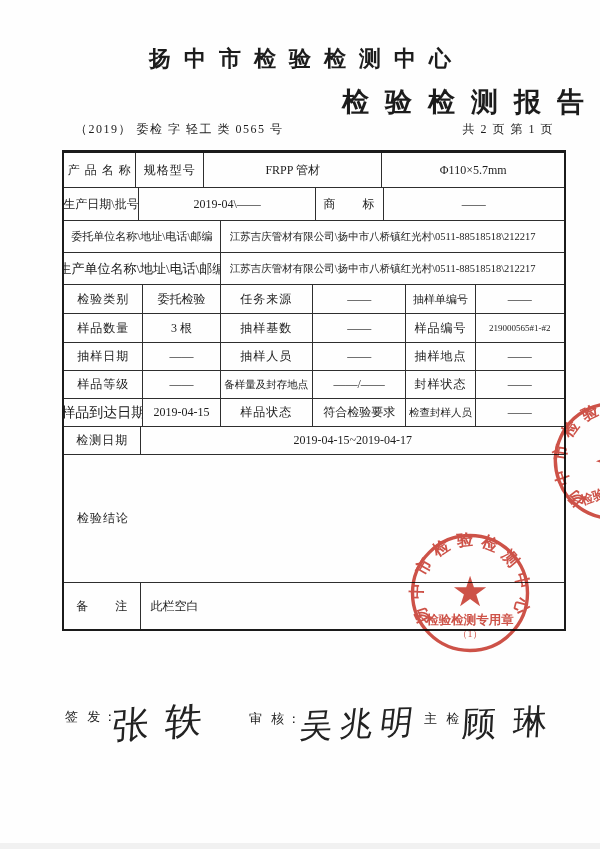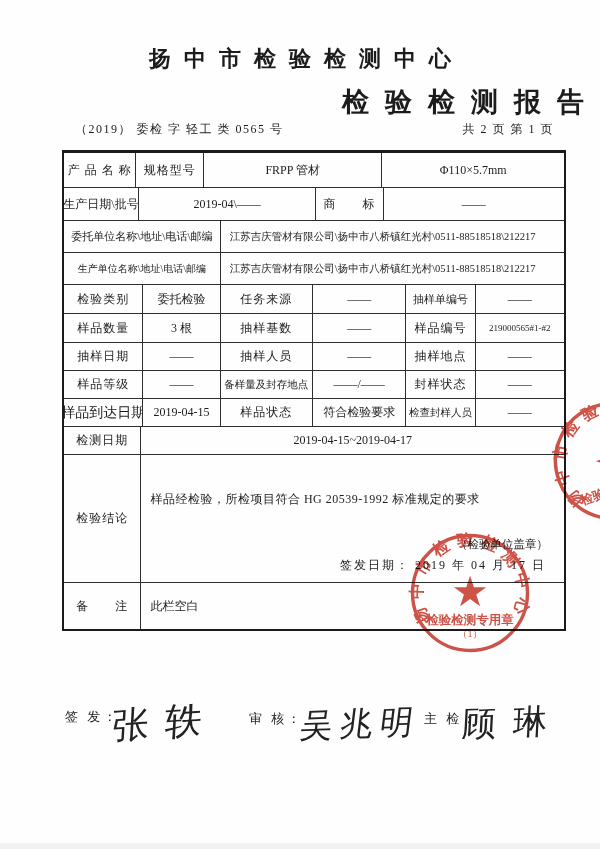--- a/index.html
+++ b/index.html
@@ -72,21 +72,21 @@
     <div class="cell lab" style="width:68px">商　　标</div>
     <div class="cell" style="width:183px">——</div>
   </div>
 
   <div class="trow" style="height:32px">
     <div class="cell sm" style="width:158px;font-size:11px">委托单位名称\地址\电话\邮编</div>
     <div class="cell left sm" style="width:346px">江苏吉庆管材有限公司\扬中市八桥镇红光村\0511-88518518\212217</div>
   </div>
 
   <div class="trow" style="height:32px">
-    <div class="cell sm" style="width:158px;font-size:10px">生产单位名称\地址\电话\邮编</div>
+    <div class="cell sm" style="width:158px;font-size:13px">生产单位名称\地址\电话\邮编</div>
     <div class="cell left sm" style="width:346px">江苏吉庆管材有限公司\扬中市八桥镇红光村\0511-88518518\212217</div>
   </div>
 
   <div class="trow" style="height:29px">
     <div class="cell lab" style="width:80px">检验类别</div>
     <div class="cell" style="width:78px">委托检验</div>
     <div class="cell lab" style="width:93px">任务来源</div>
     <div class="cell" style="width:94px">——</div>
     <div class="cell lab sm" style="width:70px;font-size:11px">抽样单编号</div>
     <div class="cell" style="width:89px">——</div>
@@ -129,25 +129,20 @@
   </div>
 
   <div class="trow" style="height:28px">
     <div class="cell lab" style="width:78px">检测日期</div>
     <div class="cell" style="width:426px">2019-04-15~2019-04-17</div>
   </div>
 
 
   <div class="trow" style="height:128px">
     <div class="cell lab" style="width:78px">检验结论</div>
-    <div class="cell concl-cell" style="width:426px">
-      <span class="concl-text">样品经检验，所检项目符合 HG 20539-1992 标准规定的要求</span>
-      <span class="seal-note">（检验单位盖章）</span>
-      <span class="issue-line">签发日期：  2019 年 04 月 17 日</span>
-    </div>
   </div>
 
   <div class="trow" style="height:46px">
     <div class="cell lab" style="width:78px">备　　注</div>
     <div class="cell left" style="width:426px">此栏空白</div>
   </div>
 
 </div>
 
 <span class="sig-label" style="left:65px;top:708px">签 发：</span>

